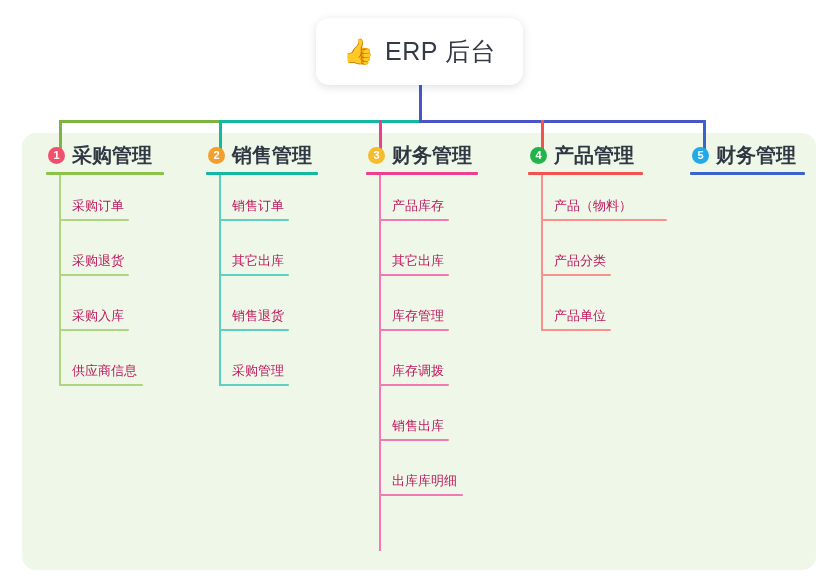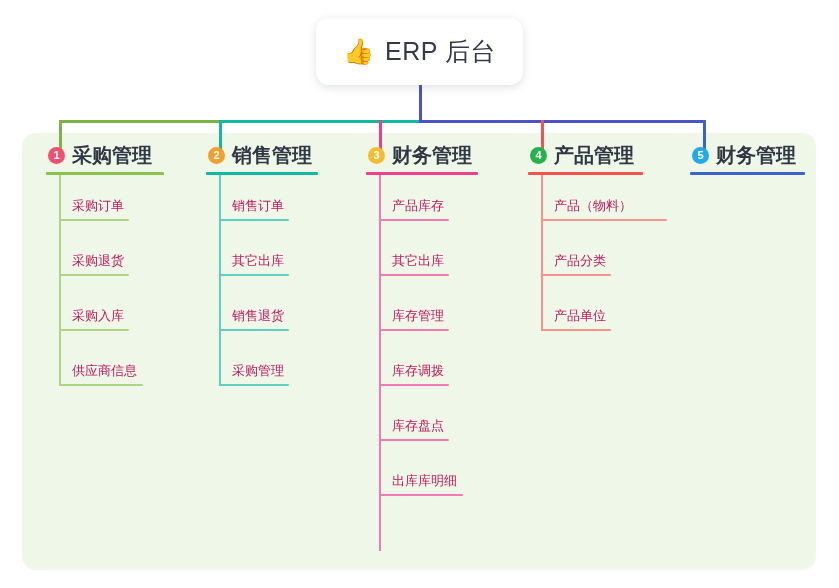--- a/index.html
+++ b/index.html
@@ -169,21 +169,21 @@
           </div>
           <div class="leaf">
             <span class="leaf-text">库存管理</span>
             <div class="leaf-rule" style="width: 70px; background: rgb(241, 122, 181);"></div>
           </div>
           <div class="leaf">
             <span class="leaf-text">库存调拨</span>
             <div class="leaf-rule" style="width: 70px; background: rgb(241, 122, 181);"></div>
           </div>
           <div class="leaf">
-            <span class="leaf-text">库存盘点</span>
+            <span class="leaf-text">销售出库</span>
             <div class="leaf-rule" style="width: 70px; background: rgb(241, 122, 181);"></div>
           </div>
           <div class="leaf">
             <span class="leaf-text">出库库明细</span>
             <div class="leaf-rule" style="width: 84px; background: rgb(241, 122, 181);"></div>
           </div>
         </div>
       </div>
       <div class="branch" style="left: 528px;">
         <div class="branch-head">

